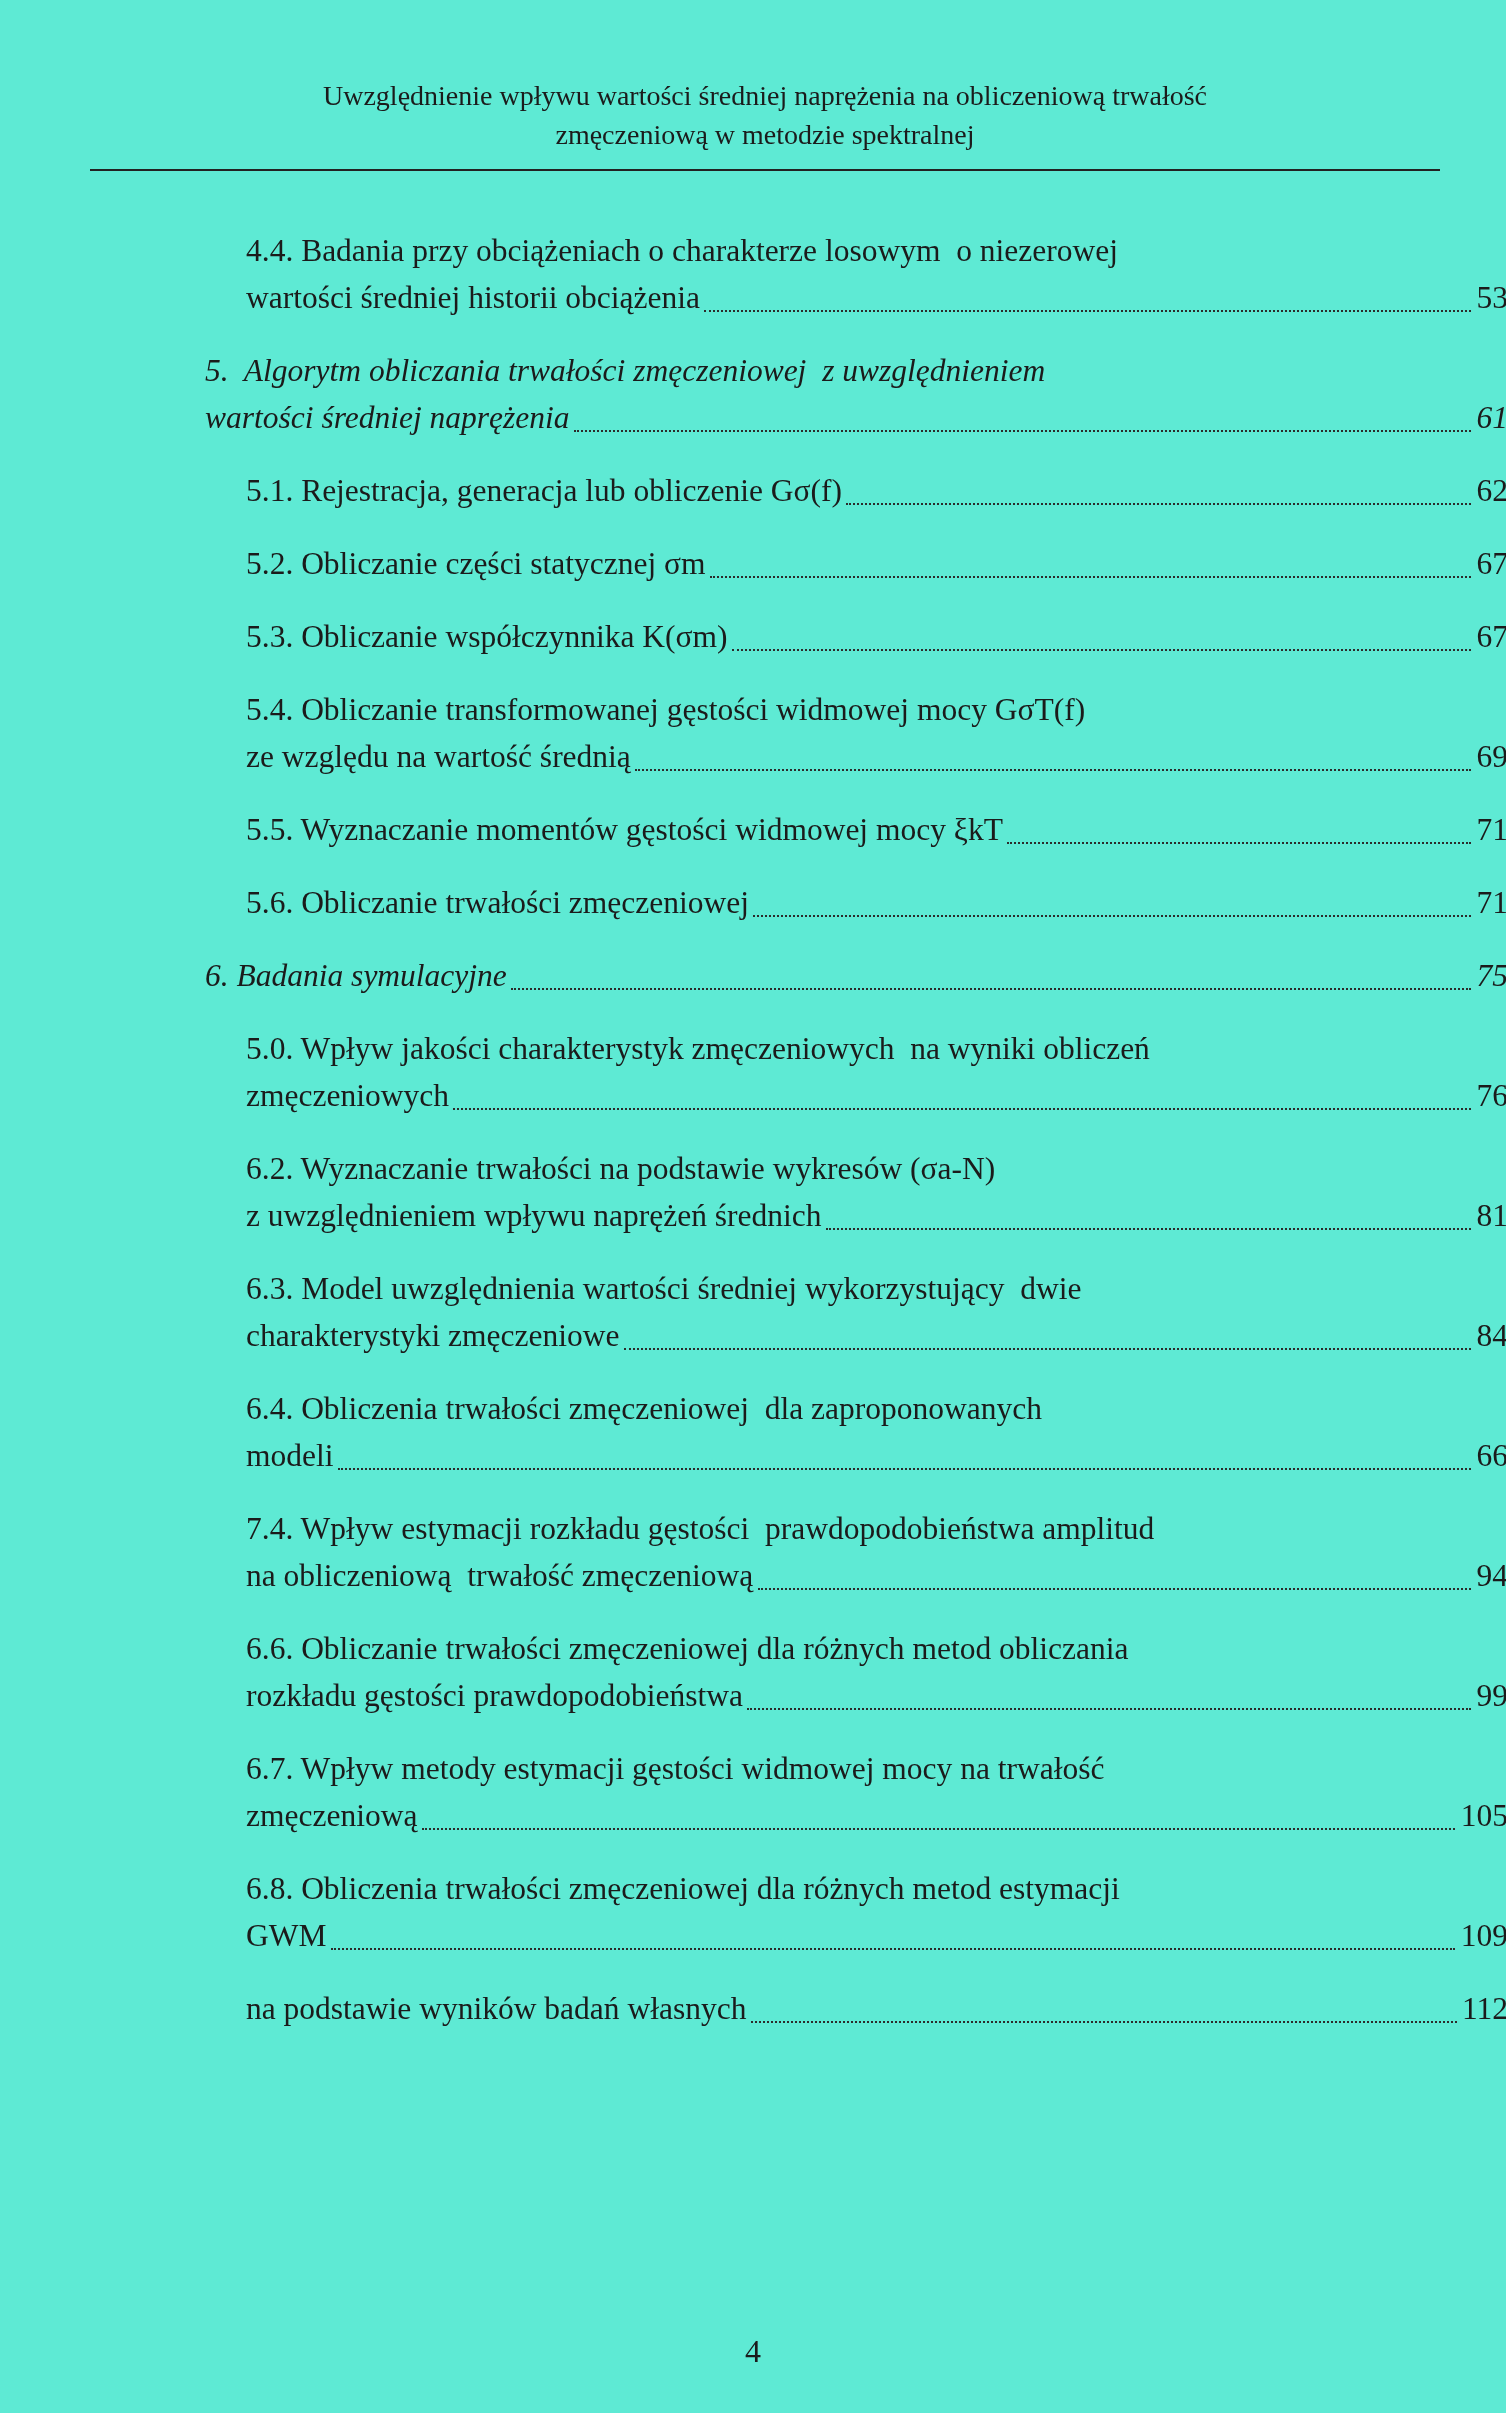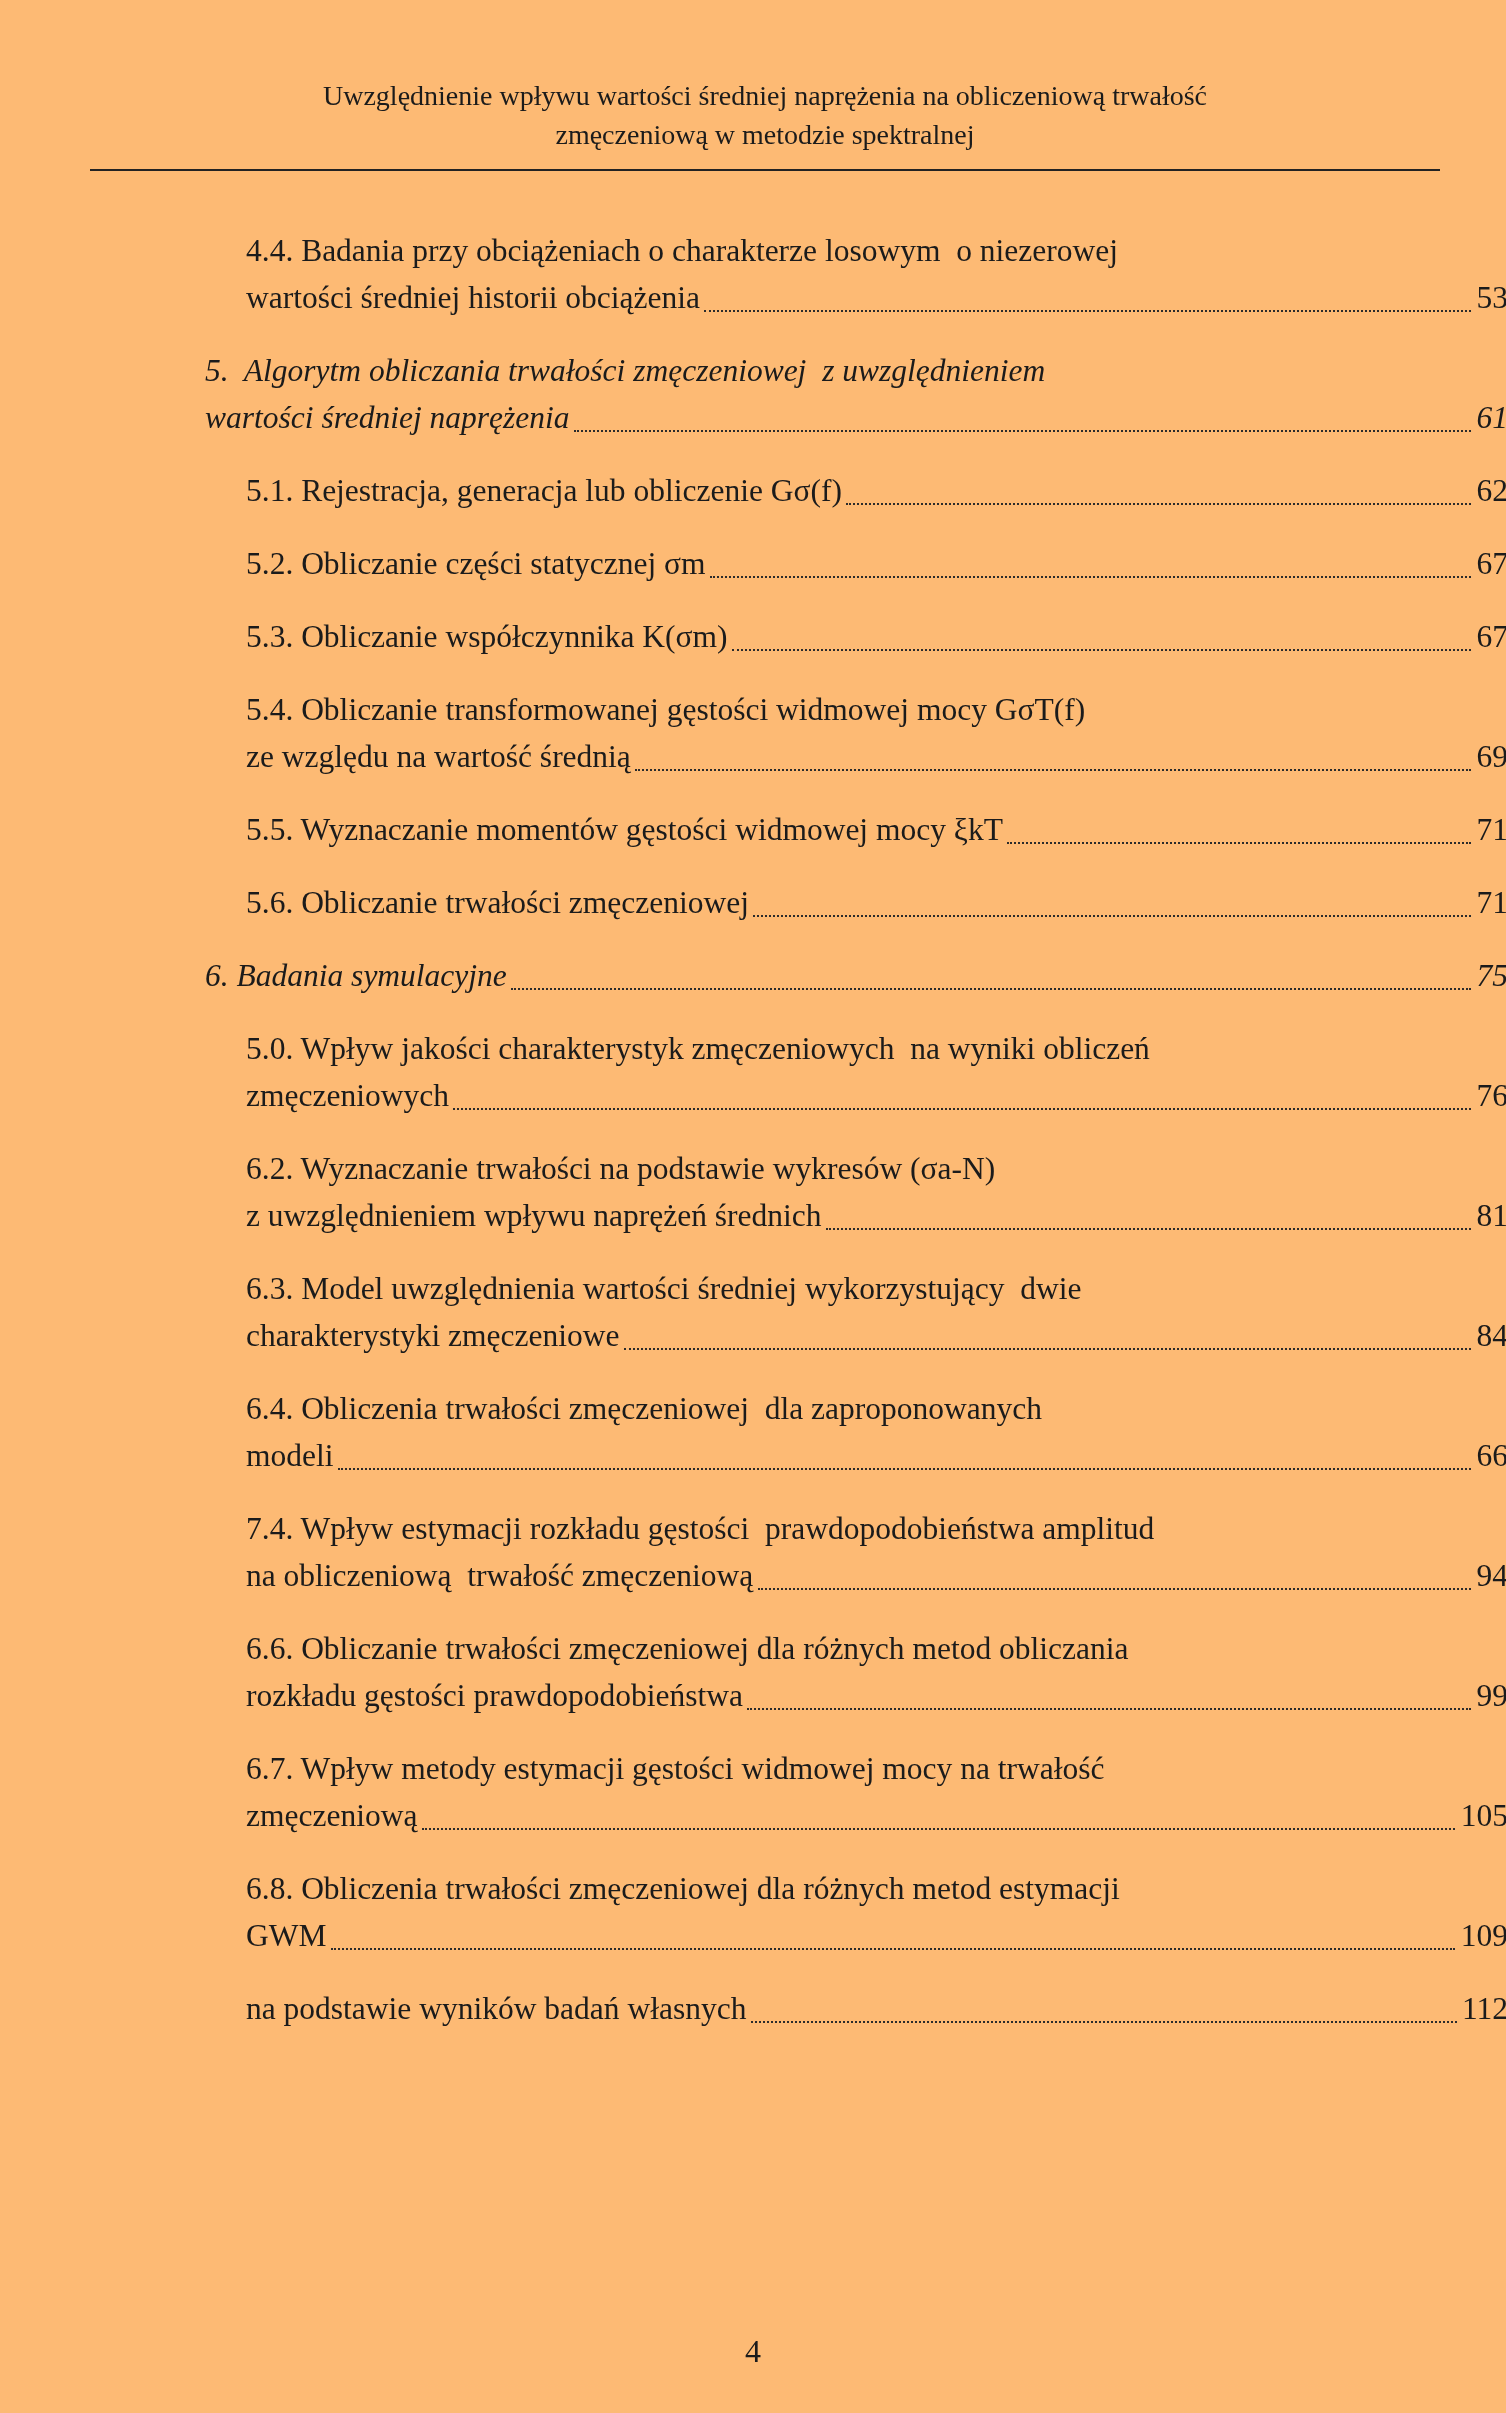--- a/index.html
+++ b/index.html
@@ -1,21 +1,21 @@
 <!DOCTYPE html>
 <html lang="pl" style="font-size:14.4px"><head>
 <meta charset="utf-8">
 <style>
   html, body { margin: 0; padding: 0; background: #e8e8e6; }
   .page {
     position: relative;
     width: 1506px;
     height: 2413px;
     margin: 0 auto;
-    background: #fdba74;
+    background: #5eead4;
     color: #1b1b1b;
     font-family: "Liberation Serif", "DejaVu Serif", serif;
     overflow: hidden;
   }
 
   
   .running-head {
     position: absolute;
     top: 77px;
     left: 90px;

